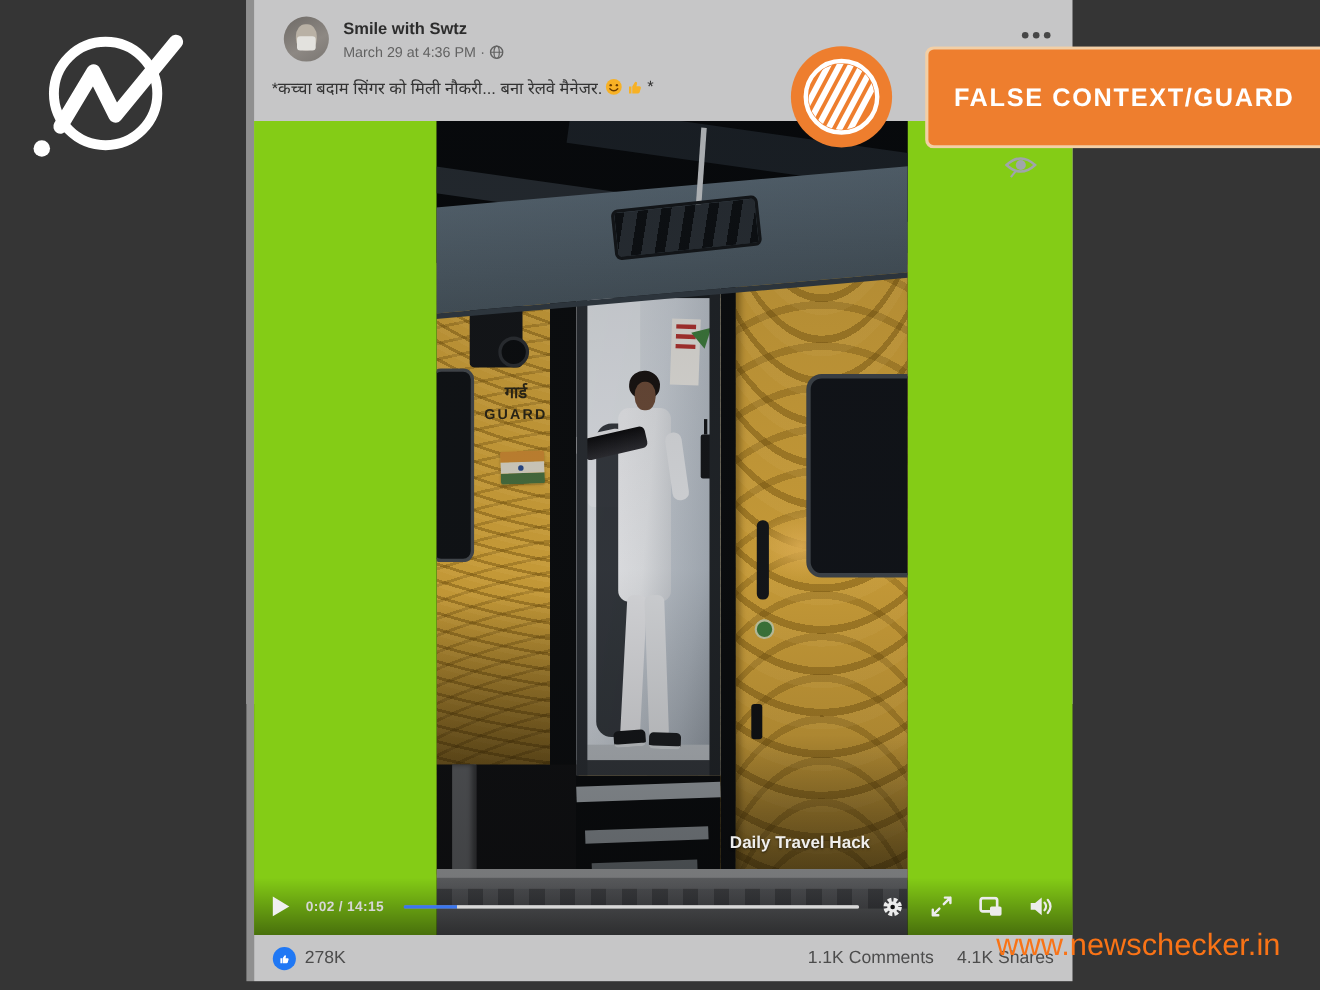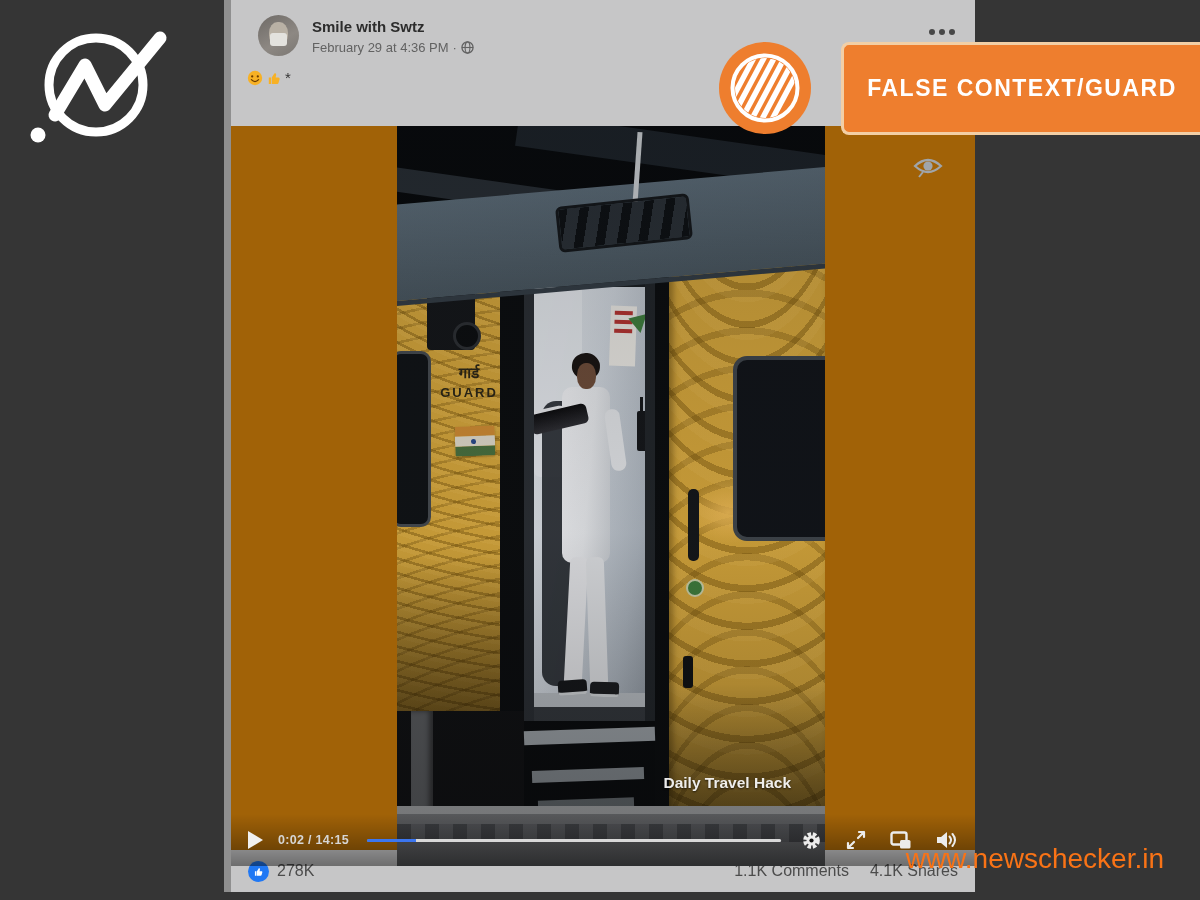--- a/index.html
+++ b/index.html
@@ -43,21 +43,21 @@
   .avatar::after{content:"";position:absolute;left:12px;top:18px;width:17px;height:13px;
     border-radius:3px;background:#e3e2de;}
   .author{left:81px;top:18px;font-size:15px;font-weight:bold;color:#2c2c2c;}
   .date-row{left:81px;top:40px;font-size:13px;color:#626262;display:flex;align-items:center;gap:4px;}
   .menu-dots{left:698px;top:29px;display:flex;gap:4px;}
   .menu-dots i{width:6px;height:6px;border-radius:50%;background:#474747;display:block;}
   .caption{left:16px;top:69px;font-size:15px;color:#333;display:flex;align-items:center;gap:3px;white-space:nowrap;}
   .emoji{width:16px;height:16px;display:inline-block;vertical-align:-3px;}
 
   
-  .video-area{left:7px;top:110px;width:744px;height:740px;background:#a16207;overflow:hidden;margin-top:16px;}
+  .video-area{left:7px;top:110px;width:744px;height:740px;background:#84cc16;overflow:hidden;}
   .video-frame{left:166px;top:0;width:428px;height:740px;overflow:hidden;background:#0a0b0d;}
 
   .waves{
     background-color:#d4a53b;
     background-image:
       radial-gradient(60px 45px at 38% 46%, rgba(235,184,85,.95), rgba(235,184,85,0) 70%),
       repeating-radial-gradient(130% 85% at 50% -35%, rgba(116,82,13,.42) 0 3px, rgba(230,188,94,.18) 3px 8px, transparent 8px 16px),
       repeating-radial-gradient(130% 85% at 50% 135%, rgba(116,82,13,.34) 0 3px, transparent 3px 16px);
   }
 
@@ -202,34 +202,35 @@
   <span>FALSE CONTEXT/GUARD</span>
 </div>
 
 <div class="abs post-card">
   <div class="abs side-strip"></div>
 
   <div class="abs post-header">
     <div class="abs avatar"></div>
     <div class="abs author">Smile with Swtz</div>
     <div class="abs date-row">
-      <span>February 29 at 4:36 PM</span>
+      <span>March 29 at 4:36 PM</span>
       <span>·</span>
       <svg width="13" height="13" viewBox="0 0 14 14">
         <circle cx="7" cy="7" r="6" fill="none" stroke="#626262" stroke-width="1.4"></circle>
         <ellipse cx="7" cy="7" rx="2.6" ry="6" fill="none" stroke="#626262" stroke-width="1.2"></ellipse>
         <line x1="1" y1="7" x2="13" y2="7" stroke="#626262" stroke-width="1.2"></line>
       </svg>
     </div>
     <div class="abs menu-dots">
         <i></i>
         <i></i>
         <i></i>
       </div>
     <div class="abs caption">
+      <span>*कच्चा बदाम सिंगर को मिली नौकरी... बना रेलवे मैनेजर.</span>
       <svg class="emoji" viewBox="0 0 20 20">
         <circle cx="10" cy="10" r="9" fill="#f7b125"></circle>
         <circle cx="6.5" cy="8" r="1.4" fill="#6b3c00"></circle>
         <circle cx="13.5" cy="8" r="1.4" fill="#6b3c00"></circle>
         <path d="M5.5 12 q4.5 4.8 9 0" fill="none" stroke="#6b3c00" stroke-width="1.6" stroke-linecap="round"></path>
       </svg>
       <svg class="emoji" viewBox="0 0 20 20">
         <path fill="#f7b125" d="M3.5 9.5h2.8v8H3.5z M7.2 17.5h6.6c.9 0 1.6-.5 1.8-1.3l1.4-4.7c.3-1.1-.5-2.1-1.6-2.1h-3.4l.7-3.3c.2-1-.5-1.9-1.5-1.9-.5 0-1 .3-1.2.8L7.2 9.5z"></path>
       </svg>
       <span>*</span>

